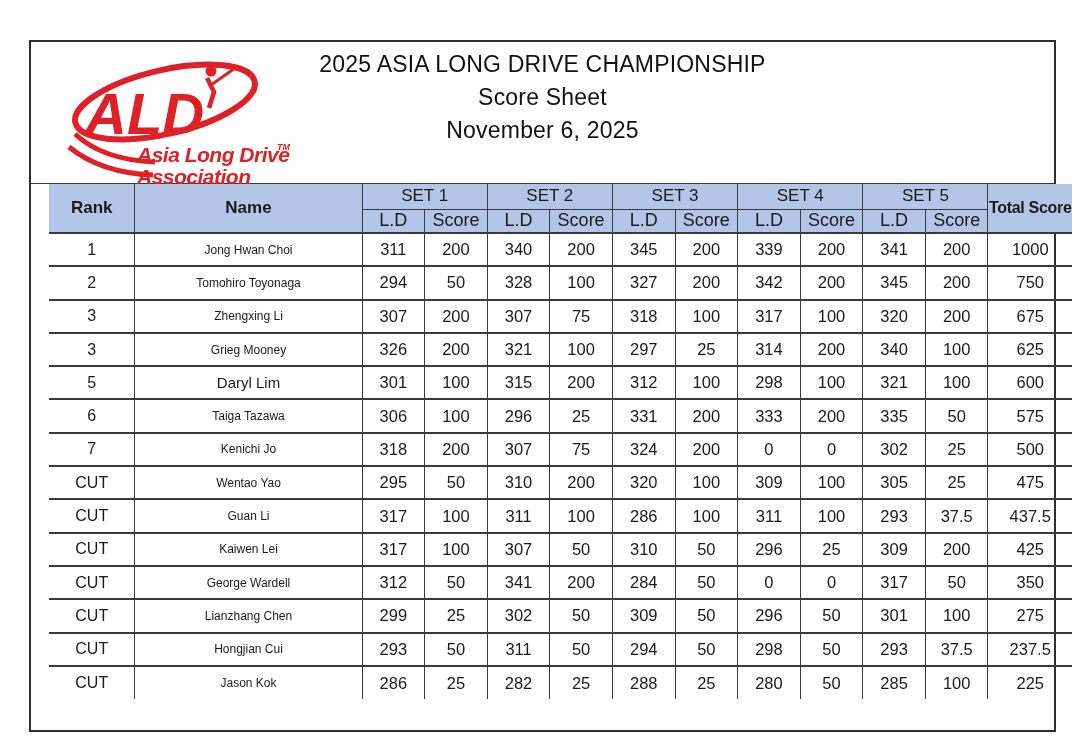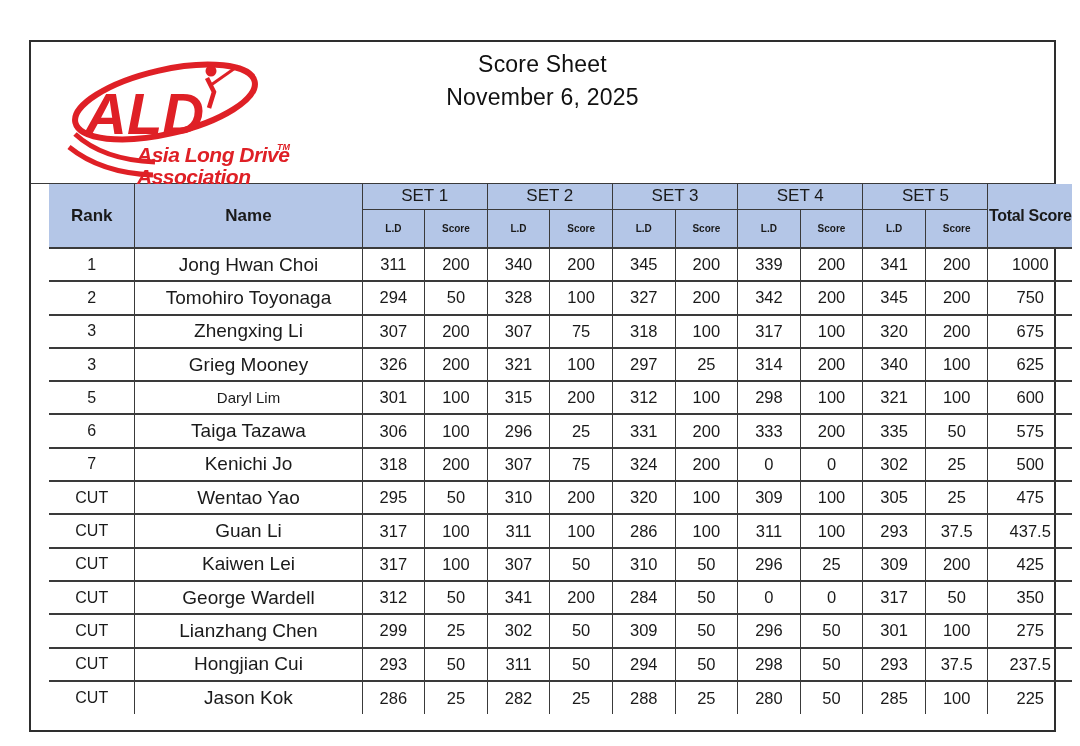--- a/index.html
+++ b/index.html
@@ -54,24 +54,24 @@
     padding: 0;
     overflow: hidden;
     white-space: nowrap;
   }
   thead th {
     background: #b4c6e7;
   }
   th.set-head { height: 25px; font-size: 17px; font-weight: normal; }
   th.rank-head, th.name-head { font-size: 17px; font-weight: bold; }
   th.total-head { font-size: 16px; font-weight: bold; letter-spacing: -0.3px; }
-  th.sub-head { height: 39px; font-size: 10px; font-weight: bold; }
+  th.sub-head { height: 24px; font-size: 18px; font-weight: normal; }
   tbody tr { border-top: 2px solid #3a3a3a; }
   tbody td { height: 33.3px; font-size: 16.5px; }
-  td.name { font-size: 19px; }
+  td.name { font-size: 12px; }
   td.name.small { font-size: 15px; }
   td.num.italic { }
   td.rank { font-size: 16px; }
 </style>
 </head>
 <body>
 
 <div class="sheet">
 
   <div class="title-section">
@@ -91,20 +91,21 @@
         </g>
         <g fill="#df2026" font-style="italic" font-weight="bold">
           <text x="76" y="104" font-size="21" letter-spacing="-0.5">Asia Long Drive</text>
           <text x="216" y="92" font-size="9">TM</text>
           <text x="76" y="126" font-size="21" letter-spacing="-0.5">Association</text>
         </g>
       </svg>
     </div>
 
     <div class="titles">
+      <div class="title-line">2025 ASIA LONG DRIVE CHAMPIONSHIP</div>
       <div class="title-line">Score Sheet</div>
       <div class="title-line">November 6, 2025</div>
     </div>
   </div>
 
   <table class="score-table">
     <colgroup>
       <col style="width:8.4%">
       <col style="width:22.2%">
       <col style="width:6.12%">

